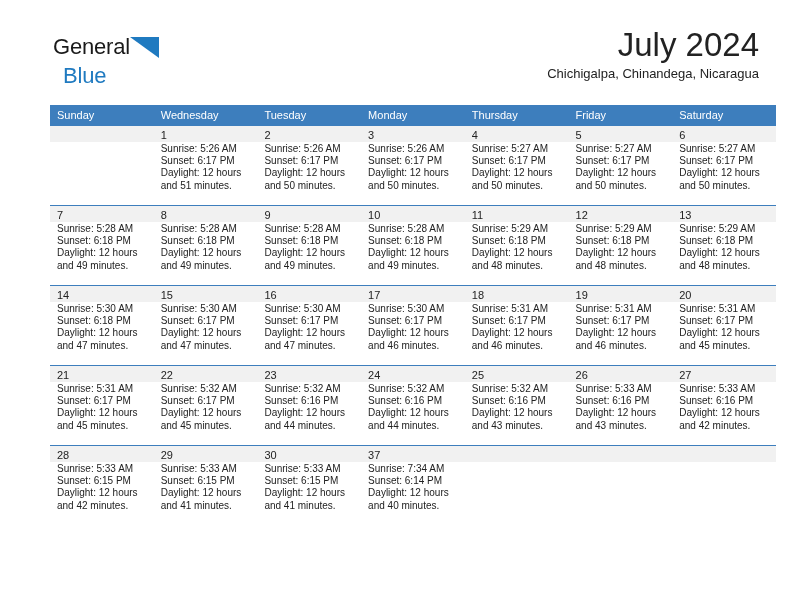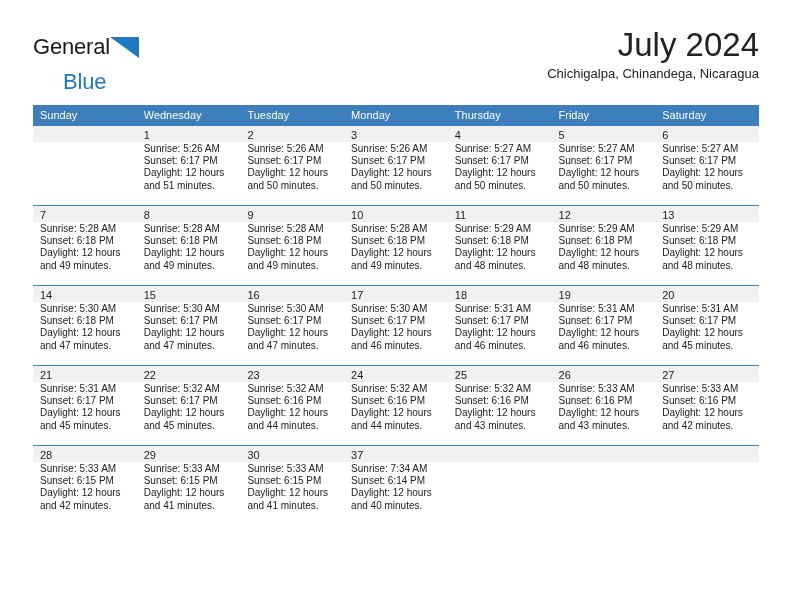--- a/index.html
+++ b/index.html
@@ -37,35 +37,36 @@
     height: 56px;
   }
   .brand-line1 {
     position: relative;
     height: 24px;
     line-height: 24px;
     font-size: 22px;
     color: #1a1a1a;
     letter-spacing: -0.2px;
     white-space: nowrap;
+    margin-left: 20px;
   }
   .brand-general {
     display: inline-block;
     vertical-align: top;
   }
   .brand-triangle {
     display: inline-block;
     vertical-align: top;
     width: 29px;
     height: 21px;
     margin-left: 0px;
     margin-top: 2px;
   }
   .brand-line2 {
-    margin-top: 11px;
+    margin-top: 5px;
     margin-left: 30px;
     font-size: 22px;
     line-height: 24px;
     color: #1f7ac0;
     letter-spacing: -0.2px;
   }
 
   .title-block {
     position: absolute;
     right: 0;
@@ -83,21 +84,21 @@
     margin-top: 4px;
     font-size: 13px;
     line-height: 16px;
     color: #222222;
     white-space: nowrap;
   }
 
   
   .calendar {
     position: absolute;
-    left: 33px;
+    left: 50px;
     top: 105px;
     width: 726px;
   }
   table.cal {
     border-collapse: collapse;
     table-layout: fixed;
     width: 726px;
   }
   table.cal th {
     background: #3d7ebd;

